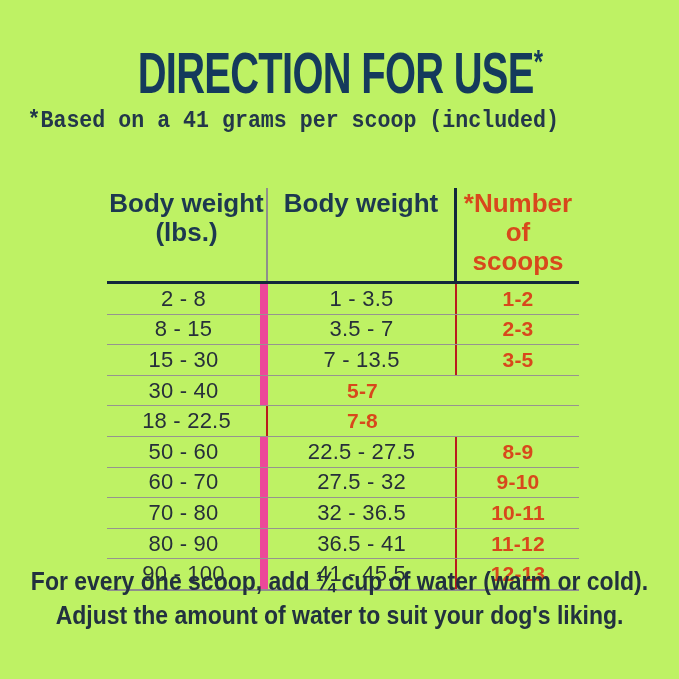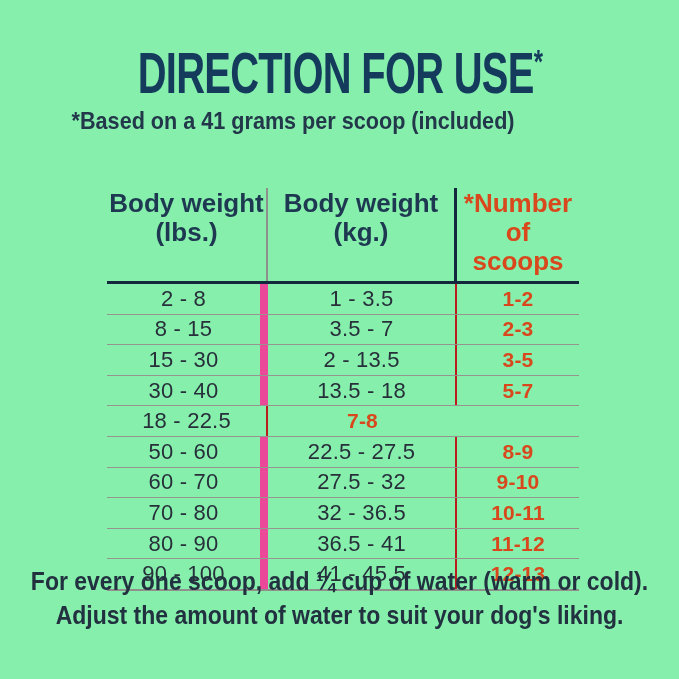--- a/index.html
+++ b/index.html
@@ -5,21 +5,21 @@
   html, body { margin: 0; padding: 0; }
   body {
     width: 679px; height: 679px;
     background: #f7f3ec;
     font-family: "Liberation Sans", sans-serif;
     overflow: hidden;
   }
   .canvas {
     position: relative;
     width: 679px; height: 679px;
-    background: #86efac;
+    background: #bef264;
   }
 
   
   .title-wrap {
     position: absolute; top: 44px; left: 0;
     width: 679px;
     display: flex; justify-content: center;
   }
   .title-text {
     display: inline-block;
@@ -35,21 +35,21 @@
   .title-asterisk {
     font-size: 34px;
     vertical-align: 20px;
     font-weight: bold;
   }
 
   
   .subtitle-wrap {
     position: absolute; top: 107px; left: 0;
     width: 587px;
-    display: flex; justify-content: center;
+    display: flex; justify-content: center; font-family: Liberation Mono, monospace;
   }
   .subtitle-text {
     display: inline-block;
     white-space: nowrap;
     font-size: 24px;
     font-weight: 600;
     color: #23374a;
     transform: scaleX(0.90);
     transform-origin: center;
   }
@@ -135,46 +135,44 @@
   </div>
 
   <div class="dose-table">
     <div class="header-row">
       <div class="header-cell c1">
         <div>Body weight</div>
         <div>(lbs.)</div>
       </div>
       <div class="header-cell c2">
         <div>Body weight</div>
-        <div>(kg.)</div>
       </div>
       <div class="header-cell c3">
         <div>*Number</div>
         <div>of scoops</div>
       </div>
     </div>
     <div class="tbody" id="tbody">
         <div class="row">
           <div class="cell c1">2 - 8</div>
           <div class="cell c2">1 - 3.5</div>
           <div class="cell c3">1-2</div>
         </div>
         <div class="row">
           <div class="cell c1">8 - 15</div>
           <div class="cell c2">3.5 - 7</div>
           <div class="cell c3">2-3</div>
         </div>
         <div class="row">
           <div class="cell c1">15 - 30</div>
-          <div class="cell c2">2 - 13.5</div>
+          <div class="cell c2">7 - 13.5</div>
           <div class="cell c3">3-5</div>
         </div>
         <div class="row">
           <div class="cell c1">30 - 40</div>
-          <div class="cell c2">13.5 - 18</div>
           <div class="cell c3">5-7</div>
         </div>
         <div class="row">
           <div class="cell c2">18 - 22.5</div>
           <div class="cell c3">7-8</div>
         </div>
         <div class="row">
           <div class="cell c1">50 - 60</div>
           <div class="cell c2">22.5 - 27.5</div>
           <div class="cell c3">8-9</div>

